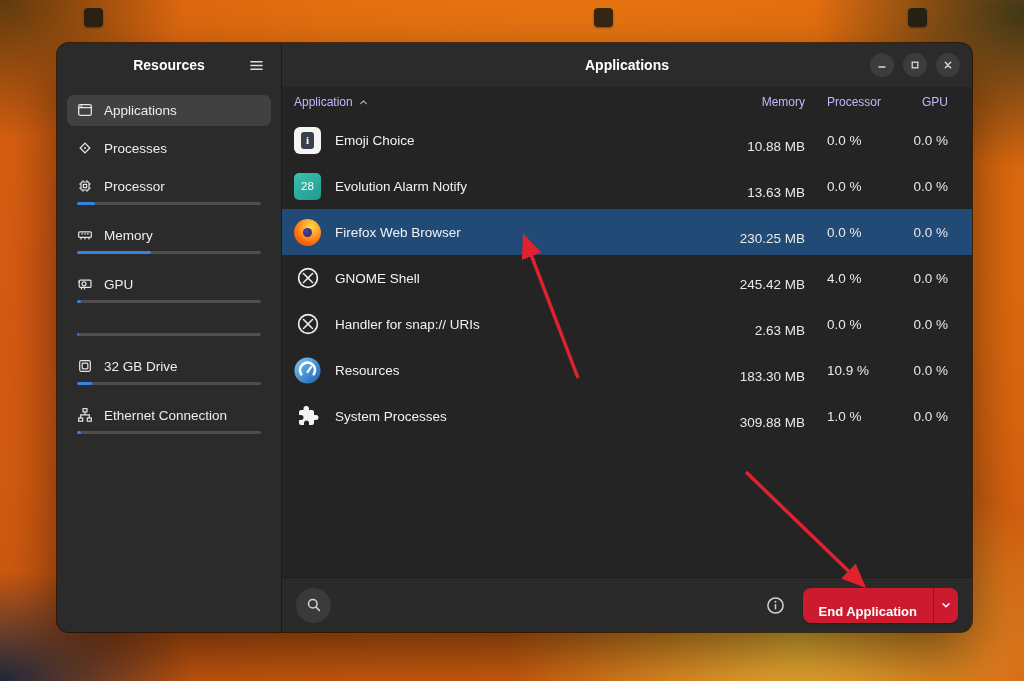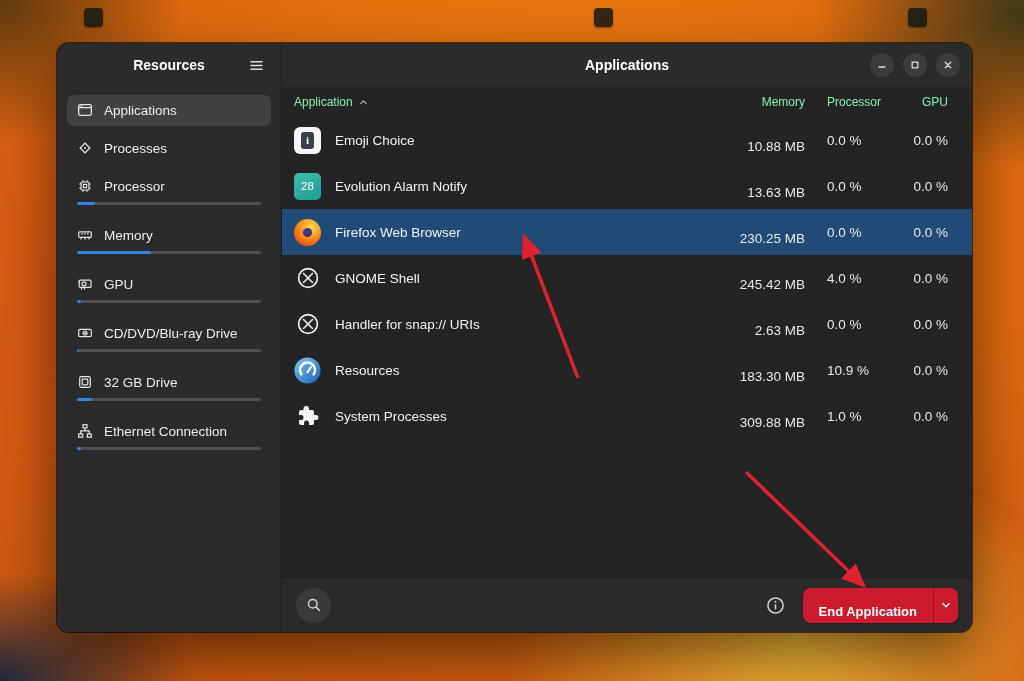--- a/index.html
+++ b/index.html
@@ -49,21 +49,21 @@
   .usage-bar { margin-top:8px; height:3px; border-radius:2px; background:#4e4e4e; overflow:hidden; }
   .usage-fill { height:100%; background:#3584e4; border-radius:2px; }
 
   
   .main { flex:1; display:flex; flex-direction:column; background:#242424; min-width:0; }
   .main-header { height:44px; background:#2b2b2b; display:flex; align-items:center; position:relative; justify-content:center; flex:0 0 auto; }
   .main-title { font-weight:bold; font-size:14px; color:#fff; }
   .window-controls { position:absolute; right:12px; top:10px; display:flex; gap:9px; }
   .wc-btn { width:24px; height:24px; border-radius:50%; border:none; background:#3c3c3c; color:#d9d9d9; display:flex; align-items:center; justify-content:center; cursor:pointer; padding:0; }
 
-  .col-header { display:grid; grid-template-columns:1fr 110px 73px 70px; align-items:center; height:30px; padding:0 24px 0 12px; color:#86efac; font-size:12px; }
+  .col-header { display:grid; grid-template-columns:1fr 110px 73px 70px; align-items:center; height:30px; padding:0 24px 0 12px; color:#c4b5fd; font-size:12px; }
   .col-header .col-app { display:flex; align-items:center; gap:5px; cursor:pointer; }
   .col-header .col-mem { text-align:right; cursor:pointer; }
   .col-header .col-cpu { text-align:left; padding-left:22px; cursor:pointer; }
   .col-header .col-gpu { text-align:right; cursor:pointer; }
 
   .rows { flex:1; }
   .table-row {
     display:grid; grid-template-columns:1fr 110px 73px 70px; align-items:center;
     height:46px; padding:0 24px 0 12px; cursor:pointer;
   }
@@ -177,28 +177,20 @@
               <path d="M4.5 11.4v2M7.5 11.4v2M2.2 5.8H1"></path>
             </svg>
           <span class="sidebar-item-label">GPU</span>
         </div>
         <div class="usage-bar">
             <div class="usage-fill" style="width: 2%;"></div>
           </div>
       </div>
 
       <div class="sidebar-item">
-        <div class="sidebar-item-row">
-          <svg class="icon" width="16" height="16" viewBox="0 0 16 16" fill="none" stroke="currentColor" stroke-width="1.2">
-              <rect x="1.7" y="4.4" width="12.6" height="7.2" rx="1.2"></rect>
-              <circle cx="8" cy="8" r="2"></circle>
-              <circle cx="8" cy="8" r="0.4" fill="currentColor"></circle>
-            </svg>
-          <span class="sidebar-item-label">CD/DVD/Blu-ray Drive</span>
-        </div>
         <div class="usage-bar">
             <div class="usage-fill" style="width: 1%;"></div>
           </div>
       </div>
 
       <div class="sidebar-item">
         <div class="sidebar-item-row">
           <svg class="icon" width="16" height="16" viewBox="0 0 16 16" fill="none" stroke="currentColor" stroke-width="1.2">
               <rect x="2.7" y="2.7" width="10.6" height="10.6" rx="1.5"></rect>
               <rect x="5.2" y="5.2" width="5.6" height="5.6" rx="0.8"></rect>

